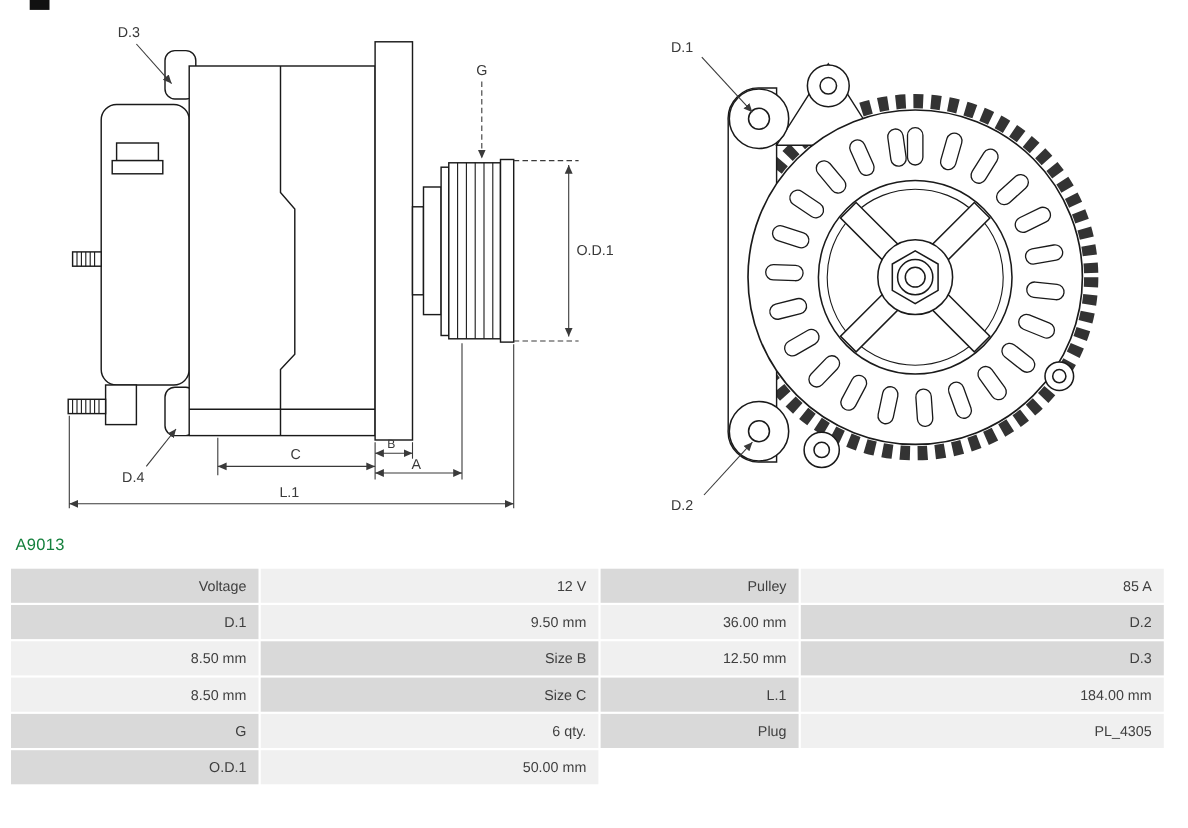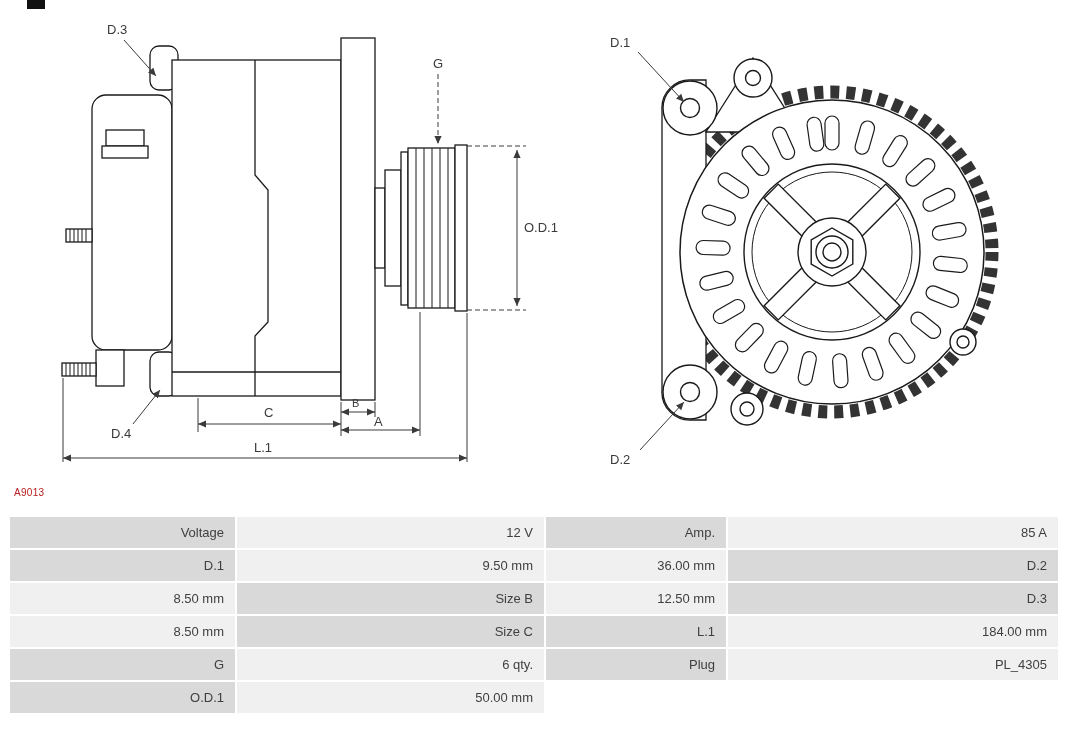--- a/index.html
+++ b/index.html
@@ -2,21 +2,21 @@
 <html><head>
 <meta charset="utf-8">
 <style>
   html,body{margin:0;padding:0;}
   body{
     width:1080px;height:753px;position:relative;background:#ffffff;
     font-family:"Liberation Sans",sans-serif;
   }
   .logo-fragment{position:absolute;left:27px;top:0;width:18px;height:9px;background:#111;}
   .part-number{
-    position:absolute;left:14px;top:487px;font-size:10px;color:#b91c1c;
+    position:absolute;left:14px;top:487px;font-size:15px;color:#15803d;
     letter-spacing:.3px;
   }
   .spec-table{
     position:absolute;left:10px;top:517px;width:1048px;
     display:grid;grid-template-columns:225px 307px 180px 1fr;
     gap:2px;
   }
   .cell{
     height:31px;line-height:31px;font-size:13px;color:#3f3f3f;
     text-align:right;padding-right:11px;box-sizing:border-box;
@@ -228,22 +228,22 @@
     <text class="lbl" x="610" y="47">D.1</text>
     <text class="lbl" x="610" y="464">D.2</text>
   </g>
 </svg>
 
 <div class="part-number">A9013</div>
 
 <div class="spec-table">
   <div class="cell label">Voltage</div>
   <div class="cell value">12 V</div>
-
-  <div class="cell label">Amp.</div>
+  <div class="cell label">Pulley</div>
+
   <div class="cell value">85 A</div>
   <div class="cell label">D.1</div>
   <div class="cell value">9.50 mm</div>
 
   <div class="cell value">36.00 mm</div>
   <div class="cell label">D.2</div>
   <div class="cell value">8.50 mm</div>
 
   <div class="cell label">Size B</div>
   <div class="cell value">12.50 mm</div>

